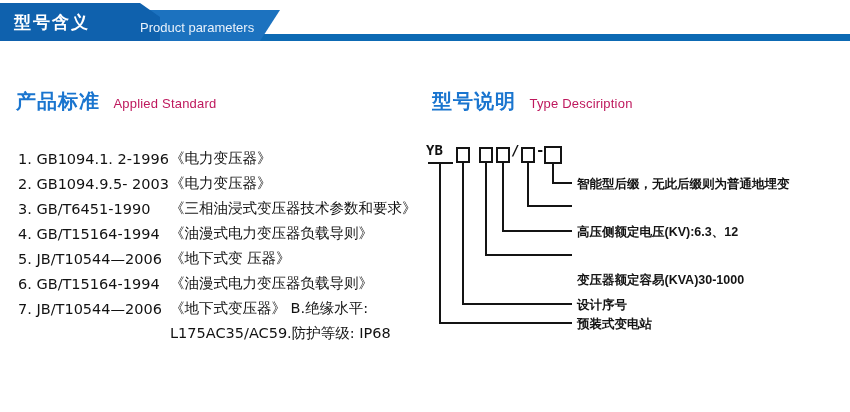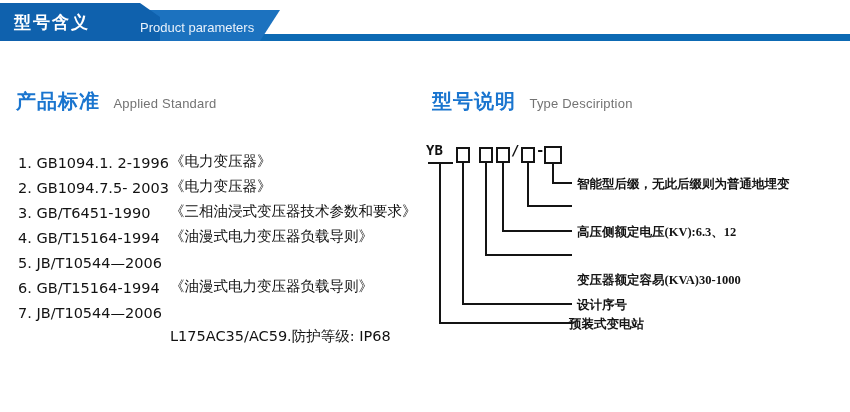--- a/index.html
+++ b/index.html
@@ -41,30 +41,30 @@
   }
 
   
   .sec-title{position:absolute;white-space:nowrap;}
   .sec-title .t-cn{
     font-size:20px;font-weight:bold;color:#1a75cf;
     font-family:Liberation Mono, monospace;
     letter-spacing:1px;
   }
   .sec-title .t-en{
-    font-size:13px;color:#737373;font-weight:normal;
+    font-size:13px;color:#be185d;font-weight:normal;
     margin-left:9px;letter-spacing:.2px;
   }
   #title-left{left:16px;top:88px;}
   #title-right{left:432px;top:88px;}
 
   
   #std-list{position:absolute;left:18px;top:146px;width:420px;}
   .std-row{
-    display:flex;align-items:flex-end;
+    display:flex;align-items:center;
     height:25px;
     font-size:14.5px;color:#121212;
     font-family:"DejaVu Sans","Liberation Sans",sans-serif;
     white-space:nowrap;
   }
   .std-row .code{display:inline-block;width:152px;flex:0 0 152px;}
   .std-row .name{display:inline-block;}
   .std-row.cont .code{visibility:hidden;}
 
   
@@ -73,21 +73,21 @@
 
   .code-label{
     position:absolute;
     font-family:"DejaVu Sans Mono","Liberation Mono",monospace;
     font-size:14px;font-weight:bold;color:#111;
   }
 
   .ann{
     position:absolute;
     font-size:12.5px;font-weight:bold;color:#141414;
-    font-family:Liberation Serif, serif;
+    font-family:Liberation Sans, sans-serif;
     white-space:nowrap;line-height:14px;
   }
 </style>
 </head>
 <body>
 
 <div class="banner">
   <div class="rule"></div>
   <div class="mid-skew"></div>
   <div class="dark-skew"></div>
@@ -99,40 +99,42 @@
   <span class="t-cn">产品标准</span>
   <span class="t-en">Applied Standard</span>
 </div>
 
 <div id="std-list">
     <div class="std-row">
       <span class="code">1. GB1094.1. 2-1996</span>
       <span class="name">《电力变压器》</span>
     </div>
     <div class="std-row">
-      <span class="code">2. GB1094.7.5- 2003</span>
+      <span class="code">2. GB1094.9.5- 2003</span>
       <span class="name">《电力变压器》</span>
     </div>
     <div class="std-row">
       <span class="code">3. GB/T6451-1990</span>
       <span class="name">《三相油浸式变压器技术参数和要求》</span>
     </div>
     <div class="std-row">
       <span class="code">4. GB/T15164-1994</span>
       <span class="name">《油漫式电力变压器负载导则》</span>
     </div>
     <div class="std-row">
       <span class="code">5. JB/T10544—2006</span>
+      <span class="name">《地下式变 压器》</span>
     </div>
     <div class="std-row">
       <span class="code">6. GB/T15164-1994</span>
       <span class="name">《油漫式电力变压器负载导则》</span>
     </div>
     <div class="std-row">
       <span class="code">7. JB/T10544—2006</span>
+      <span class="name">《地下式变压器》 B.绝缘水平:</span>
     </div>
     <div class="std-row cont">
       <span class="code">7. JB/T10544—2006</span>
       <span class="name">L175AC35/AC59.防护等级: IP68</span>
     </div>
   </div>
 
 <div class="sec-title" id="title-right">
   <span class="t-cn">型号说明</span>
   <span class="t-en">Type Desciription</span>
@@ -166,14 +168,14 @@
   </svg>
 
   <span class="code-label" style="left:6px;top:2px;">YB</span>
   <span class="code-label" style="left:91px;top:2px;">/</span>
   <span class="code-label" style="left:116px;top:2px;">-</span>
 
   <span class="ann" style="left:157px;top:37px;">智能型后缀，无此后缀则为普通地埋变</span>
   <span class="ann" style="left:157px;top:85px;">高压侧额定电压(KV):6.3、12</span>
   <span class="ann" style="left:157px;top:109px;margin-top:24px;">变压器额定容易(KVA)30-1000</span>
   <span class="ann" style="left:157px;top:158px;text-align:center;">设计序号</span>
-  <span class="ann" style="left:149px;top:177px;">预装式变电站</span>
+  <span class="ann" style="left:157px;top:177px;">预装式变电站</span>
 </div>
 
 </body></html>

